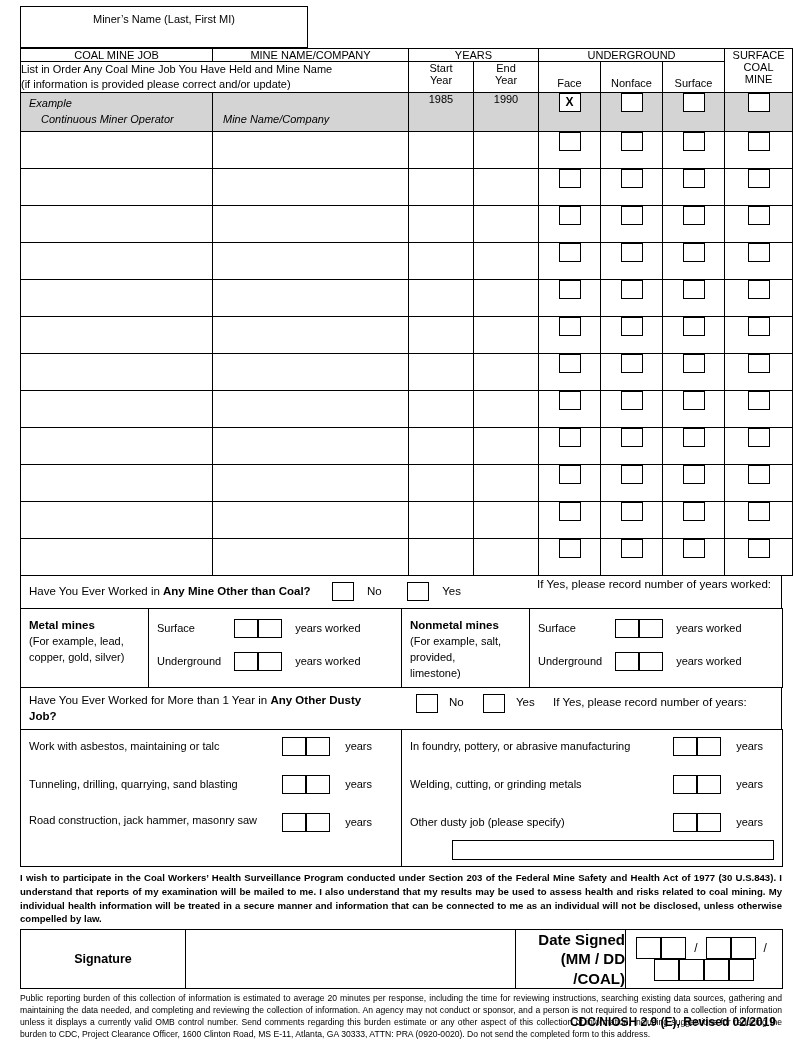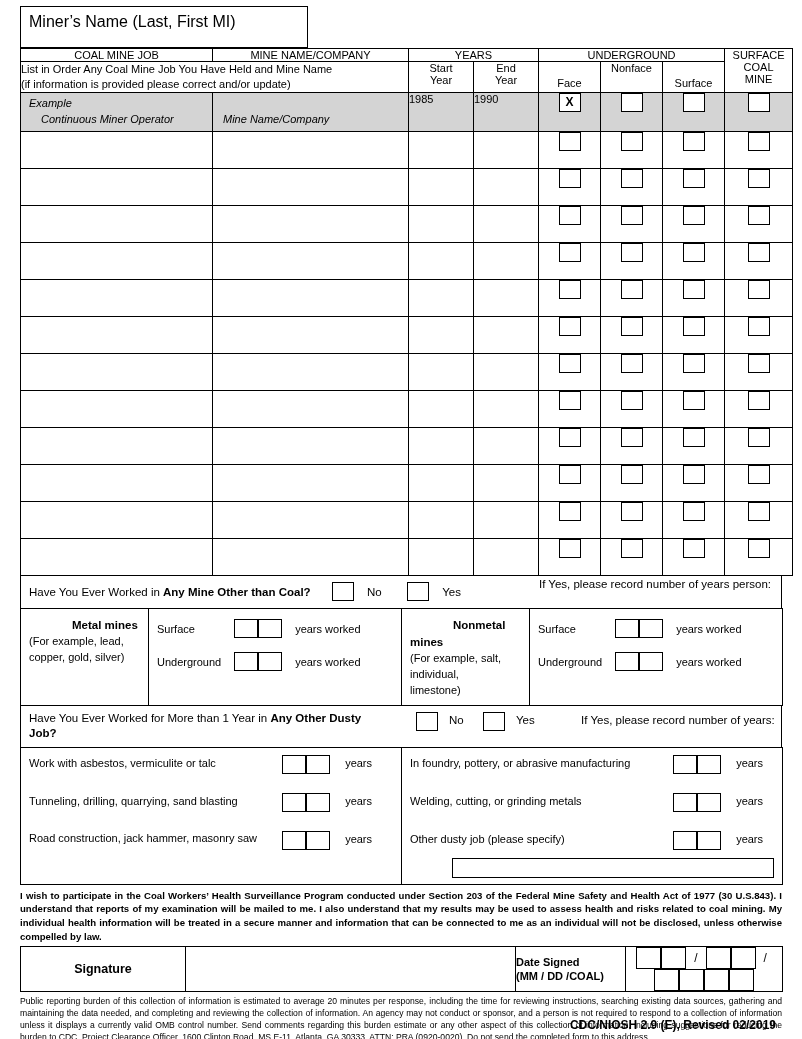--- a/index.html
+++ b/index.html
@@ -22,21 +22,22 @@
     padding: 6px 20px 0 20px;
     position: relative;
   }
   
   .name-box {
     width: 288px;
     height: 42px;
     border: 1px solid #000;
     box-sizing: border-box;
     padding: 6px 8px;
-    font-size: 16px;
+    font-size: 11px;
+    text-align: center;
   }
   .title {
     text-align: center;
     font-size: 15.5px;
     font-weight: bold;
     margin: 6px 0 5px 0;
     letter-spacing: .1px;
   }
   table.main {
     border-collapse: collapse;
@@ -83,20 +84,21 @@
     font-size: 11px;
   }
   .example-job .indent { padding-left: 12px; display: block; }
   .example-company {
     padding-top: 20px;
     padding-left: 10px;
     font-style: italic;
     font-size: 11px;
   }
   .yr {
+    text-align: center;
     font-weight: bold;
     font-size: 12px;
     padding-top: 12px;
   }
   .cb {
     display: inline-block;
     width: 22px;
     height: 19px;
     border: 1px solid #000;
     box-sizing: border-box;
@@ -135,21 +137,21 @@
   .q-row {
     padding: 6px 8px 6px 8px;
     font-size: 11.5px;
   }
   .inline { display: inline-block; vertical-align: middle; }
   .mine-label {
     padding: 8px 6px 6px 8px;
     line-height: 1.45;
     font-size: 11px;
   }
-  .mine-label b { font-size: 11.5px; margin-left: 43px; }
+  .mine-label b { font-size: 11.5px; }
   .sub-line {
     padding: 6px 0 0 8px;
     font-size: 11px;
   }
   .halfbox {
     display: inline-block;
     width: 24px;
     height: 19px;
     border: 1px solid #000;
     box-sizing: border-box;
@@ -180,23 +182,23 @@
     padding: 0;
     vertical-align: middle;
     height: 36px;
   }
   .sig-label {
     text-align: center;
     font-weight: bold;
     font-size: 12.5px;
   }
   .date-label {
-    text-align: left;
-    font-weight: bold;
-    font-size: 11px;
+    text-align: right;
+    font-weight: bold;
+    font-size: 15px;
     line-height: 1.3;
     padding: 2px 0;
     margin-top: 29px;
   }
   .dbox {
     display: inline-block;
     width: 25px;
     height: 22px;
     border: 1px solid #000;
     box-sizing: border-box;
@@ -259,21 +261,21 @@
       </td>
       <td class="sub">
         <div>Start</div>
         <div>Year</div>
       </td>
       <td class="sub">
         <div>End</div>
         <div>Year</div>
       </td>
       <td class="sub" style="vertical-align:bottom;padding-bottom:3px">Face</td>
-      <td class="sub" style="vertical-align:bottom;padding-bottom:18px">Nonface</td>
+      <td class="sub" style="vertical-align:bottom;padding-bottom:3px">Nonface</td>
       <td class="sub" style="vertical-align:bottom;padding-bottom:3px">Surface</td>
     </tr>
     <tr class="example-row">
       <td>
         <div class="example-job">
           <span>Example</span>
           <span class="indent">Continuous Miner Operator</span>
         </div>
       </td>
       <td>
@@ -415,21 +417,21 @@
   <table class="lower">
     <tbody>
         <tr>
       <td colspan="4">
         <div class="q-row" style="position:relative;height:20px">
           <span class="inline"><span>Have You Ever Worked in </span><b>Any Mine Other than Coal?</b></span>
           <span class="inline" style="margin-left:18px"><span class="cb"></span></span>
           <span class="inline" style="margin-left:10px">No</span>
           <span class="inline" style="margin-left:22px"><span class="cb"></span></span>
           <span class="inline" style="margin-left:10px">Yes</span>
-          <span class="inline" style="position:absolute;right:10px;top:2px">If Yes, please record number of years person:</span>
+          <span class="inline" style="position:absolute;right:10px;top:2px">If Yes, please record number of years worked:</span>
         </div>
       </td>
     </tr>
   </tbody>
     </table>
 
   <table class="lower">
     <colgroup>
       <col style="width:128px">
         <col style="width:253px">
@@ -454,21 +456,21 @@
         <div class="sub-line" style="padding-top:14px">
           <span class="inline" style="width:74px">Underground</span>
           <span class="halfbox"></span><span class="halfbox"></span>
           <span class="inline" style="margin-left:10px">years worked</span>
         </div>
       </td>
       <td>
         <div class="mine-label">
           <b>Nonmetal mines</b>
           <div>(For example, salt,</div>
-          <div>individual,</div>
+          <div>provided,</div>
           <div>limestone)</div>
         </div>
       </td>
       <td>
         <div class="sub-line" style="padding-top:10px">
           <span class="inline" style="width:74px">Surface</span>
           <span class="halfbox"></span><span class="halfbox"></span>
           <span class="inline" style="margin-left:10px">years worked</span>
         </div>
         <div class="sub-line" style="padding-top:14px">
@@ -484,37 +486,37 @@
   <table class="lower">
     <tbody>
         <tr>
       <td>
         <div class="q-row" style="position:relative;height:30px;padding-top:5px">
           <span class="inline" style="max-width:350px;line-height:1.35"><span>Have You Ever Worked for More than 1 Year in </span><b>Any Other Dusty</b><br><b>Job?</b></span>
           <span class="inline" style="position:absolute;left:395px;top:6px"><span class="cb"></span></span>
           <span class="inline" style="position:absolute;left:428px;top:8px">No</span>
           <span class="inline" style="position:absolute;left:462px;top:6px"><span class="cb"></span></span>
           <span class="inline" style="position:absolute;left:495px;top:8px">Yes</span>
-          <span class="inline" style="position:absolute;left:560px;top:8px">If Yes, please record number of years:</span>
+          <span class="inline" style="position:absolute;left:532px;top:8px">If Yes, please record number of years:</span>
         </div>
       </td>
     </tr>
   </tbody>
     </table>
 
   <table class="lower">
     <colgroup>
         <col style="width:381px">
         <col style="width:381px">
       </colgroup>
     <tbody>
         <tr>
       <td>
         <div class="dusty-item" style="position:relative;height:26px">
-          <span class="inline" style="width:250px">Work with asbestos, vermiculite or talc</span>
+          <span class="inline" style="width:250px">Work with asbestos, maintaining or talc</span>
           <span class="halfbox"></span><span class="halfbox"></span>
           <span class="inline" style="margin-left:12px">years</span>
         </div>
         <div class="dusty-item" style="position:relative;height:26px">
           <span class="inline" style="width:250px">Tunneling, drilling, quarrying, sand blasting</span>
           <span class="halfbox"></span><span class="halfbox"></span>
           <span class="inline" style="margin-left:12px">years</span>
         </div>
         <div class="dusty-item" style="position:relative;height:40px">
           <span class="inline" style="width:250px;vertical-align:top">Road construction, jack hammer, masonry saw</span>

